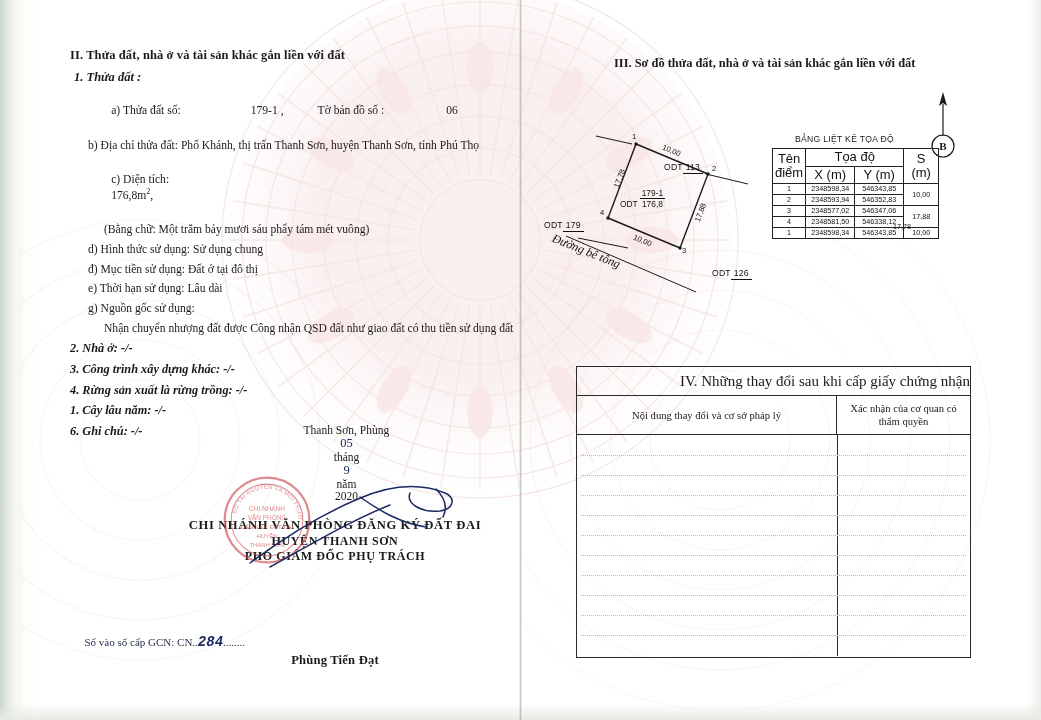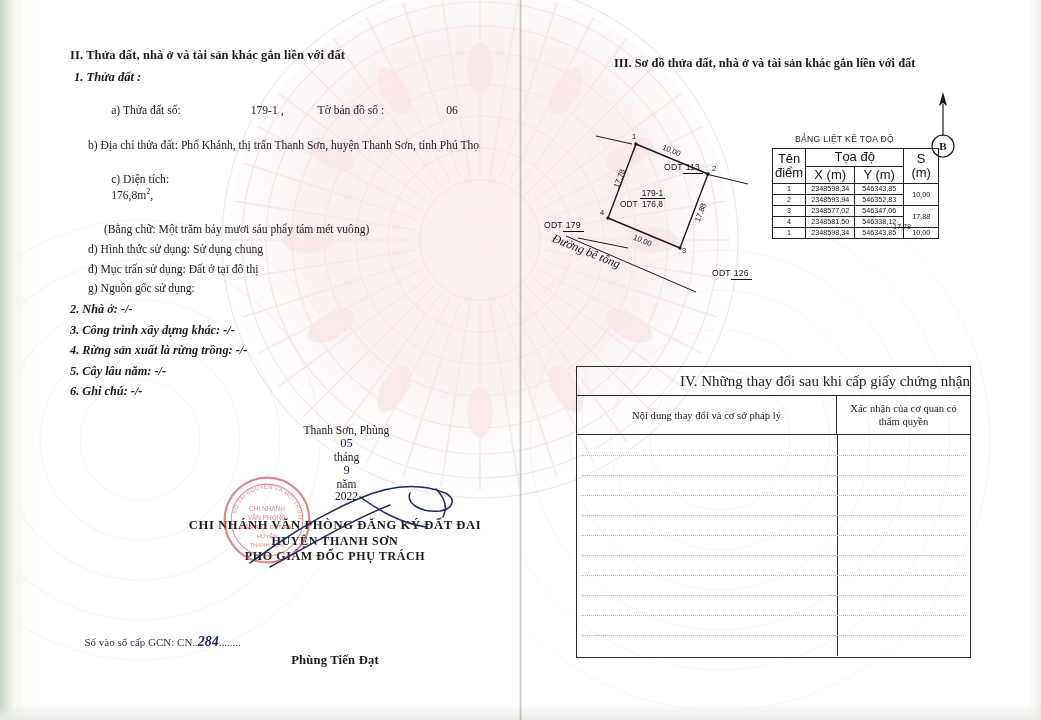--- a/index.html
+++ b/index.html
@@ -46,21 +46,21 @@
   .sign{position:absolute;left:170px;top:412px;width:330px;text-align:center;}
   .sgdate{font-size:11.5px;margin-bottom:3px;white-space:pre;}
   .hw{font-family:"Liberation Serif",serif;font-size:12.5px;color:#1b2a63;text-align:center;}
   .sgl{font-weight:bold;font-size:12.6px;letter-spacing:.6px;line-height:1.32;}
   .sgl.small{font-size:12px;}
   .sgname{font-weight:bold;font-size:12.6px;margin-top:88px;letter-spacing:.2px;}
   .seal{position:absolute;left:48px;top:62px;width:98px;height:92px;opacity:.62;}
   .scribble{position:absolute;left:70px;top:55px;width:250px;height:110px;pointer-events:none;}
 
   .gcn{position:absolute;left:68px;top:622px;font-size:11px;color:#2a3350;white-space:pre;}
-  .gcn .hwn{font-family:Liberation Serif, serif;font-style:italic;font-size:14px;color:#1b2a63;font-weight:bold;}
+  .gcn .hwn{font-family:Liberation Mono, monospace;font-style:italic;font-size:14px;color:#1b2a63;font-weight:bold;}
 
   
   .sec3{position:absolute;left:614px;top:56px;font-weight:bold;font-size:12.4px;}
 
   .diagram{position:absolute;left:536px;top:96px;width:300px;height:200px;}
   .odt{position:absolute;font-size:8.6px;font-family:"Liberation Sans",sans-serif;letter-spacing:.2px;color:#111;margin-top:40px;}
   .odt u{text-decoration:none;border-bottom:1px solid #111;padding:0 3px 1px 3px;}
   .ctr{position:absolute;font-size:8.4px;font-family:"Liberation Sans",sans-serif;text-align:center;color:#111;}
   .ctr .frac{display:inline-block;text-align:center;margin-left:2px;}
   .ctr .frac span{display:block;}
@@ -218,38 +218,40 @@
 
       <div class="ln ind1">b) Địa chỉ thửa đất: Phố Khánh, thị trấn Thanh Sơn, huyện Thanh Sơn, tỉnh Phú Thọ</div>
 
       <div class="ln ind1">
         <span>c) Diện tích:</span>
         <span>176,8</span><span>m</span><span class="sup">2</span><span>,</span>
       </div>
 
       <div class="ln ind2">(Bằng chữ: Một trăm bảy mươi sáu phẩy tám mét vuông)</div>
       <div class="ln ind1">d) Hình thức sử dụng: Sử dụng chung</div>
-      <div class="ln ind1">đ) Mục trấn sử dụng: Đất ở tại đô thị</div>
+      <div class="ln ind1">đ) Mục tiền sử dụng: Đất ở tại đô thị</div>
+      <div class="ln ind1">e) Thời hạn sử dụng: Lâu dài</div>
       <div class="ln ind1">g) Nguồn gốc sử dụng:</div>
+      <div class="ln ind2">Nhận chuyển nhượng đất được Công nhận QSD đất như giao đất có thu tiền sử dụng đất</div>
 
       <div class="num" style="margin-top:2px;">2. Nhà ở: -/-</div>
       <div class="num">3. Công trình xây dựng khác:   -/-</div>
       <div class="num">4. Rừng sản xuất là rừng trồng:   -/-</div>
-      <div class="num">5. Cây lâu năm:   -/-</div>
+      <div class="num">1. Cây lâu năm:   -/-</div>
       <div class="num">6. Ghi chú:   -/-</div>
     </div>
 
     <div class="sign">
       <div class="sgdate">
         <span>Thanh Sơn, Phùng</span>
         <span class="hw">05</span>
         <span>tháng</span>
         <span class="hw">9</span>
         <span>năm</span>
-        <span>2022</span>
+        <span>2020</span>
       </div>
       <div class="sgl">CHI NHÁNH VĂN PHÒNG ĐĂNG KÝ ĐẤT ĐAI</div>
       <div class="sgl small">HUYỆN THANH SƠN</div>
       <div class="sgl small">PHÓ GIÁM ĐỐC PHỤ TRÁCH</div>
 
       <svg class="seal" viewBox="0 0 100 100">
         <circle cx="50" cy="50" r="46" fill="none" stroke="#c8424a" stroke-width="2.4"></circle>
         <circle cx="50" cy="50" r="39" fill="none" stroke="#c8424a" stroke-width="1.1"></circle>
         <path id="sealarc" d="M 16,50 A 34,34 0 0 1 84,50" fill="none"></path>
         <text font-size="6.2" fill="#c8424a" font-family="Liberation Sans, sans-serif" letter-spacing="0.3">

